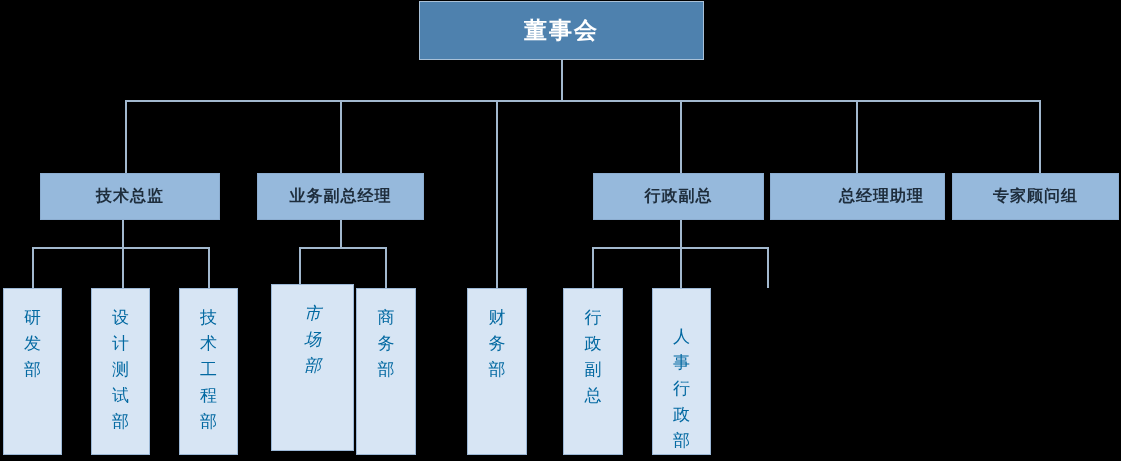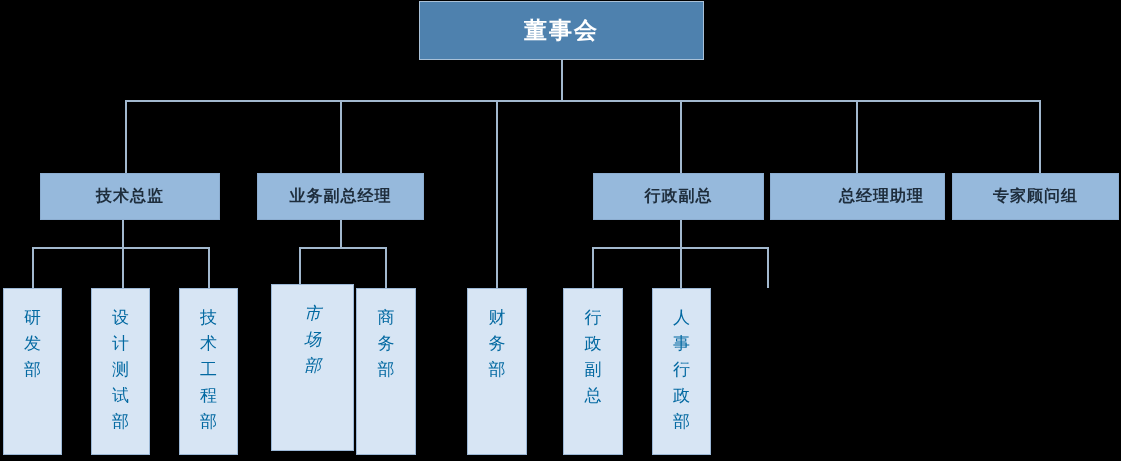--- a/index.html
+++ b/index.html
@@ -118,17 +118,17 @@
   </div>
   <div class="box box-dept" style="left:356px; top:288px; width:60px; height:167px;">
     <span class="dept-label">商务部</span>
   </div>
   <div class="box box-dept" style="left:467px; top:288px; width:60px; height:167px;">
     <span class="dept-label">财务部</span>
   </div>
   <div class="box box-dept" style="left:563px; top:288px; width:60px; height:167px;">
     <span class="dept-label">行政副总</span>
   </div>
-  <div class="box box-dept" style="left:652px; top:288px; width:59px; height:167px;">
+  <div class="box box-dept" style="left:652px; top:288px; width:59px; height:167px;align-items:flex-end;">
     <span class="dept-label">人事行政部</span>
   </div>
 
 </div>
 
 </body></html>

